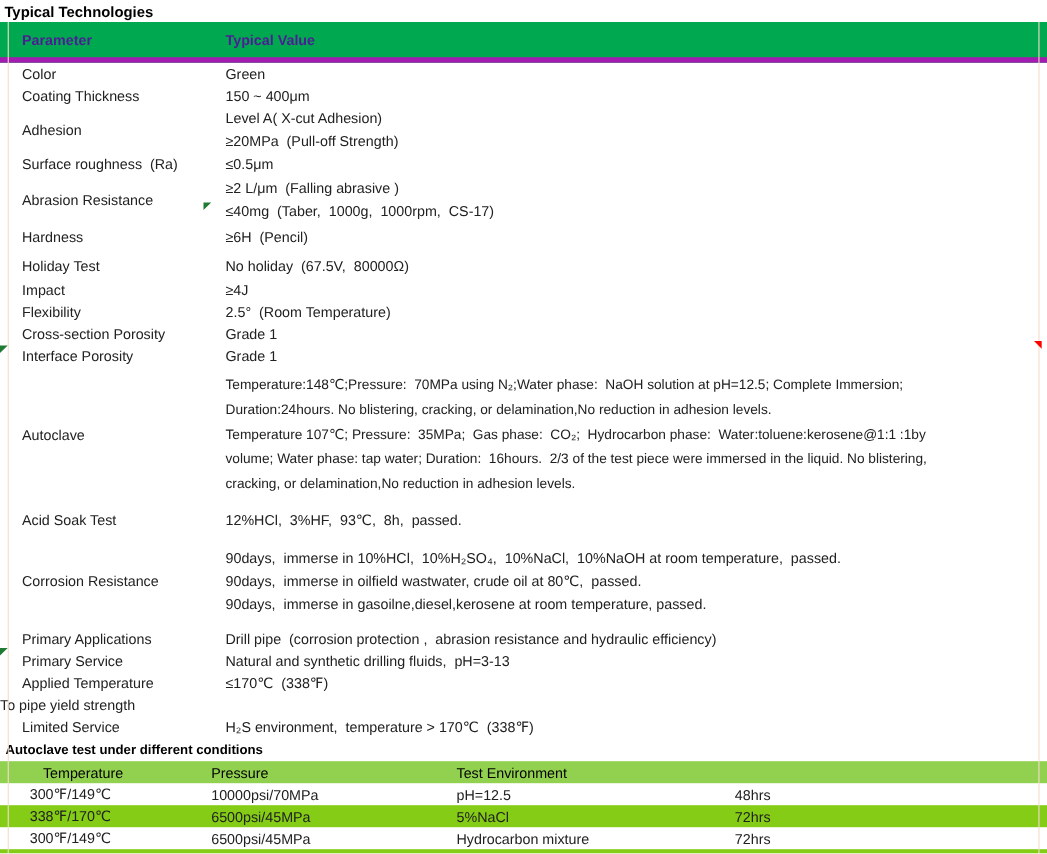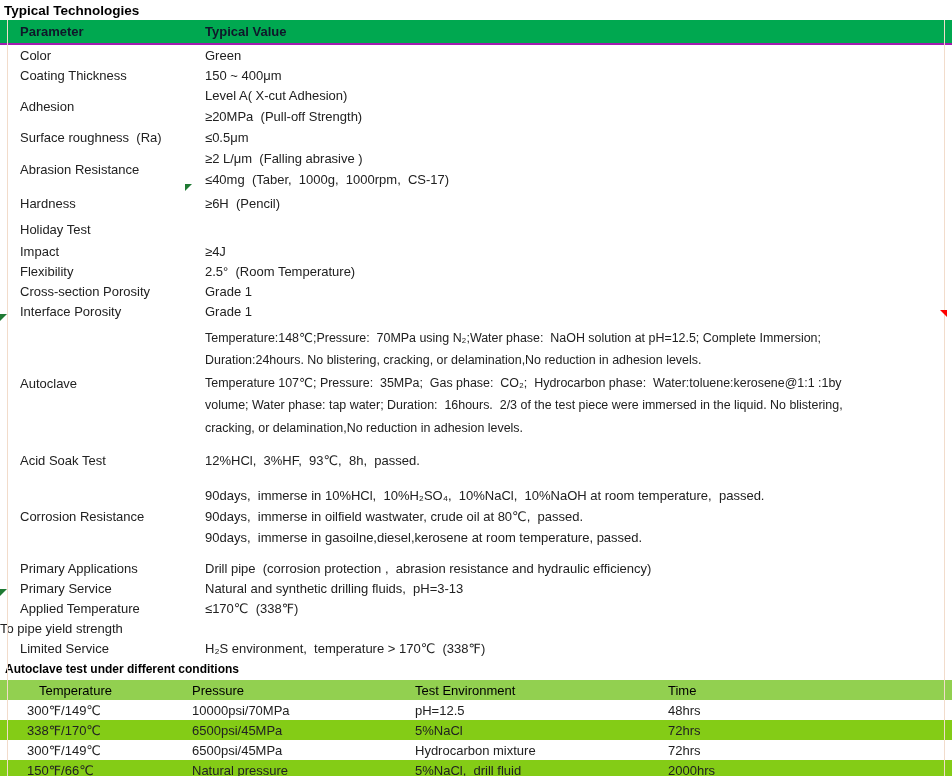--- a/index.html
+++ b/index.html
@@ -3,23 +3,23 @@
 <meta charset="utf-8">
 <style>
   html,body{margin:0;padding:0;background:#fff;}
   .page{
     position:relative;width:952px;height:776px;background:#ffffff;overflow:hidden;
     font-family:"Liberation Sans","DejaVu Sans",sans-serif;color:#212121;font-size:13px;
   }
   .doc-title{height:20px;display:flex;align-items:center;padding-left:4px;
     font-weight:bold;font-size:13.5px;color:#000;}
   
-  .t1head{height:25px;background:#00A850;display:grid;grid-template-columns:205px 1fr;
-    align-items:center;font-weight:bold;color:#0f172a;box-sizing:border-box;
-    border-bottom:2px solid #a21caf;}
+  .t1head{height:37px;background:#00A850;display:grid;grid-template-columns:205px 1fr;
+    align-items:center;font-weight:bold;color:#4c1d95;box-sizing:border-box;
+    border-bottom:5px solid #a21caf;}
   .t1row{display:grid;grid-template-columns:205px 1fr;}
   .pcell{padding-left:20px;display:flex;align-items:center;white-space:pre;}
   .vcell{display:flex;flex-direction:column;justify-content:center;}
   .vline{line-height:21px;white-space:pre;}
   .vline.small{font-size:12.45px;line-height:22.4px;}
   
   .sec2-title{height:22px;display:flex;align-items:center;padding-left:5px;
     font-weight:bold;font-size:12px;color:#000;}
   .t2head{height:20px;background:#92D050;display:grid;
     grid-template-columns:192px 223px 253px 1fr;align-items:center;color:#000;}
@@ -94,20 +94,23 @@
 
   <div class="t1row" style="height:27px">
     <div class="pcell">Hardness</div>
     <div class="vcell">
         <div class="vline">≥6H  (Pencil)</div>
       </div>
   </div>
 
   <div class="t1row" style="height:24px">
     <div class="pcell">Holiday Test</div>
+    <div class="vcell">
+        <div class="vline">No holiday  (67.5V,  80000Ω)</div>
+      </div>
   </div>
 
   <div class="t1row" style="height:20px">
     <div class="pcell">Impact</div>
     <div class="vcell">
         <div class="vline">≥4J</div>
       </div>
   </div>
 
   <div class="t1row" style="height:20px">
@@ -191,21 +194,20 @@
         <div class="vline">H₂S environment,  temperature &gt; 170℃  (338℉)</div>
       </div>
   </div>
 
   <div class="sec2-title">Autoclave test under different conditions</div>
 
   <div class="t2head">
     <div class="t2cell first">Temperature</div>
     <div class="t2cell">Pressure</div>
     <div class="t2cell">Test Environment</div>
-    <div class="t2cell">Time</div>
   </div>
 
   <div class="t2row">
     <div class="t2cell first">300℉/149℃</div>
     <div class="t2cell">10000psi/70MPa</div>
     <div class="t2cell">pH=12.5</div>
     <div class="t2cell">48hrs</div>
   </div>
 
   <div class="t2row alt">

